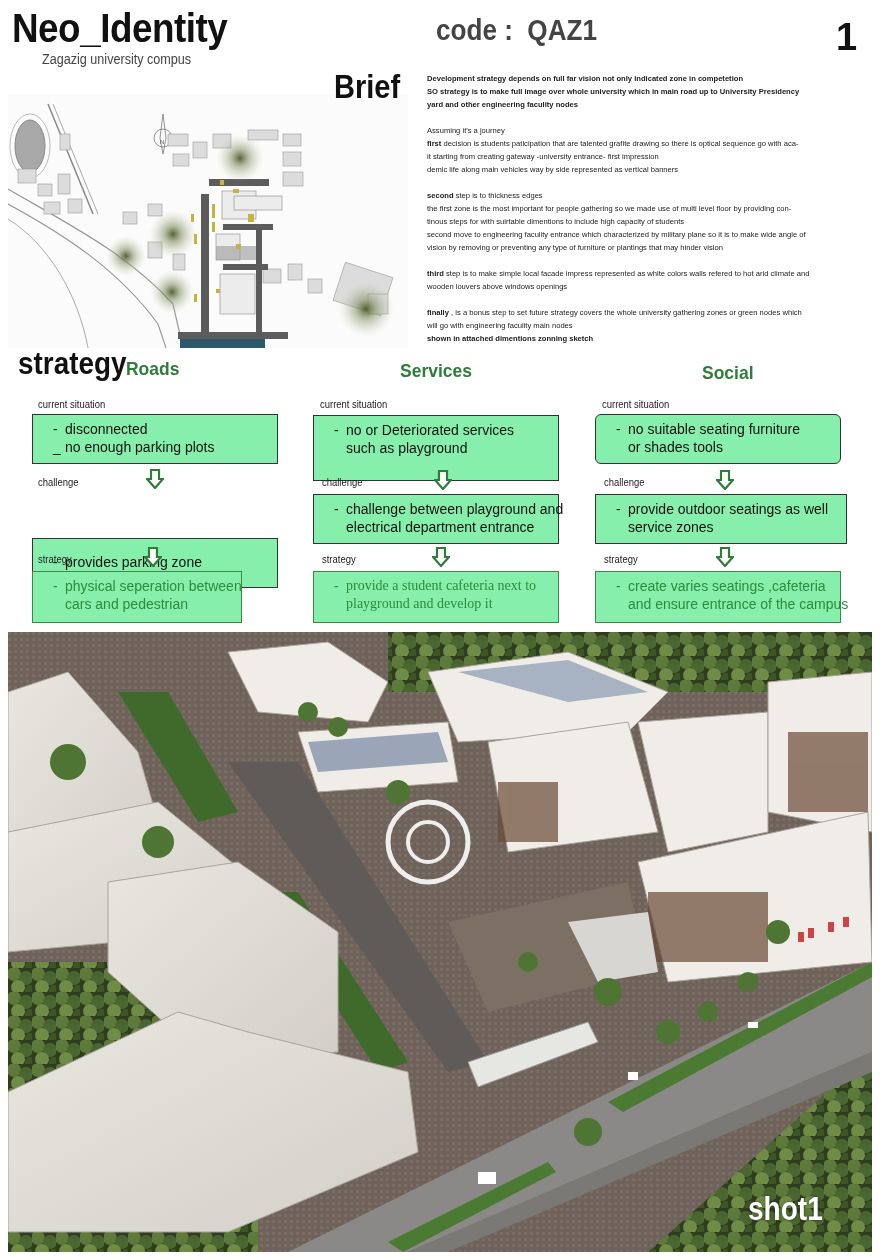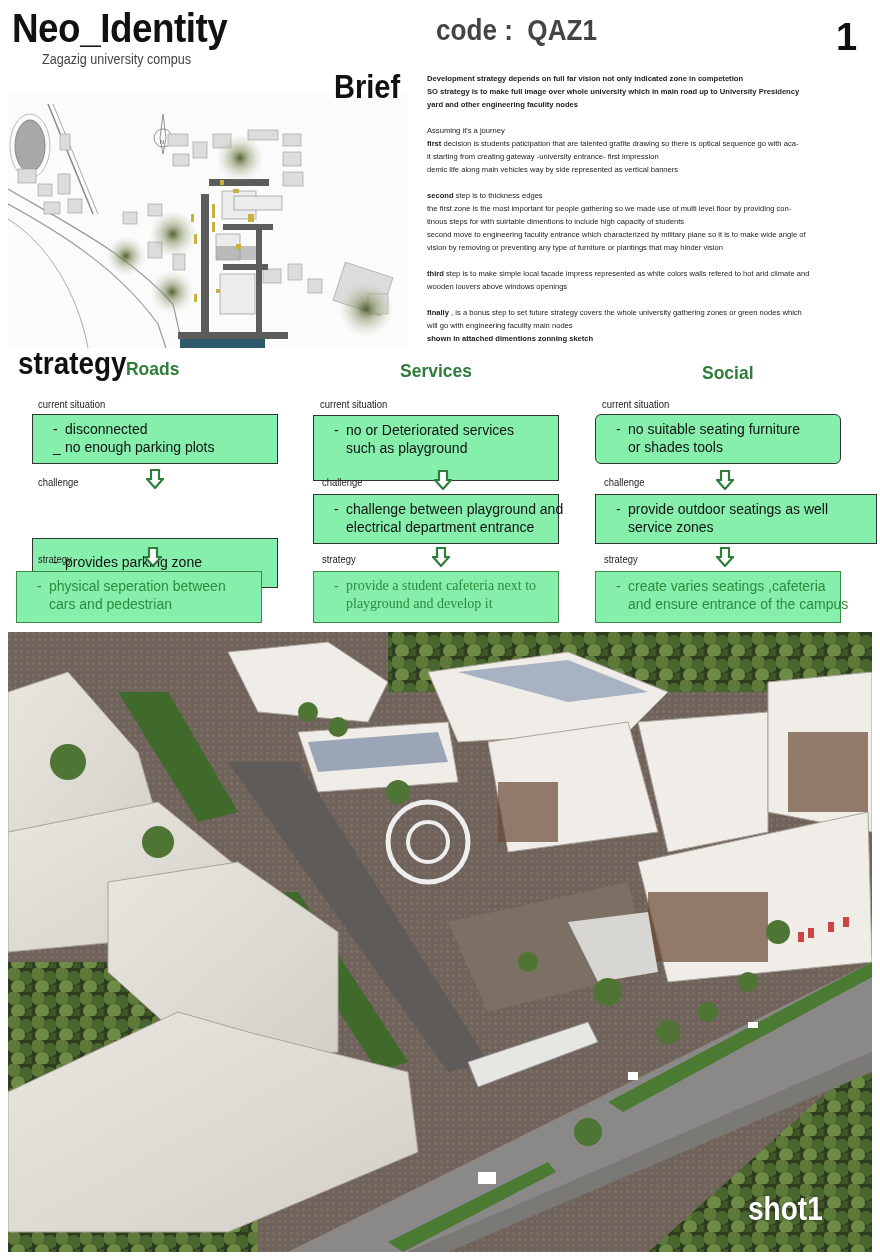--- a/index.html
+++ b/index.html
@@ -181,21 +181,21 @@
   <svg class="arrow" style="left:146px;top:469px;" viewBox="0 0 18 20">
       <path d="M5,1 H13 V10 H17 L9,19 L1,10 H5 Z" fill="#fff" stroke="#2f7d3a" stroke-width="2.2" stroke-linejoin="miter"></path>
     </svg>
   <div class="box" style="left:32px;top:494px;width:246px;height:50px;margin-top:44px;">
     <div class="line" style="margin-top:9px;"><span class="dash">-</span><span>provides parking zone</span></div>
   </div>
   <div class="abs small-label" style="left:38px;top:553px;">strategy</div>
   <svg class="arrow" style="left:144px;top:547px;" viewBox="0 0 18 20">
       <path d="M5,1 H13 V10 H17 L9,19 L1,10 H5 Z" fill="#fff" stroke="#2f7d3a" stroke-width="2.2"></path>
     </svg>
-  <div class="box green" style="left:16px;top:571px;width:246px;height:52px;">
+  <div class="box green" style="left:32px;top:571px;width:210px;height:52px;">
     <div class="line"><span class="dash">-</span><span>physical seperation between</span></div>
     <div class="line"><span class="dash"></span><span>cars and pedestrian</span></div>
   </div>
 
   <div class="abs col-title" style="left:400px;top:360px;">Services</div>
   <div class="abs small-label" style="left:320px;top:398px;">current situation</div>
   <div class="box" style="left:313px;top:415px;width:246px;height:66px;">
     <div class="line"><span class="dash">-</span><span>no or Deteriorated services</span></div>
     <div class="line"><span class="dash"></span><span>such as playground</span></div>
   </div>
@@ -219,21 +219,21 @@
   <div class="abs col-title" style="left:702px;top:362px;">Social</div>
   <div class="abs small-label" style="left:602px;top:398px;">current situation</div>
   <div class="box" style="left:595px;top:414px;width:246px;height:50px;border-radius:6px;">
     <div class="line"><span class="dash">-</span><span>no suitable seating furniture</span></div>
     <div class="line"><span class="dash"></span><span>or shades tools</span></div>
   </div>
   <div class="abs small-label" style="left:604px;top:476px;">challenge</div>
   <svg class="arrow" style="left:716px;top:470px;" viewBox="0 0 18 20">
       <path d="M5,1 H13 V10 H17 L9,19 L1,10 H5 Z" fill="#fff" stroke="#2f7d3a" stroke-width="2.2"></path>
     </svg>
-  <div class="box" style="left:595px;top:494px;width:282px;height:50px;">
+  <div class="box" style="left:595px;top:494px;width:252px;height:50px;">
     <div class="line"><span class="dash">-</span><span>provide outdoor seatings as well</span></div>
     <div class="line"><span class="dash"></span><span>service zones</span></div>
   </div>
   <div class="abs small-label" style="left:604px;top:553px;">strategy</div>
   <svg class="arrow" style="left:716px;top:547px;" viewBox="0 0 18 20">
       <path d="M5,1 H13 V10 H17 L9,19 L1,10 H5 Z" fill="#fff" stroke="#2f7d3a" stroke-width="2.2"></path>
     </svg>
   <div class="box green" style="left:595px;top:571px;width:246px;height:52px;">
     <div class="line"><span class="dash">-</span><span>create varies seatings ,cafeteria</span></div>
     <div class="line"><span class="dash"></span><span>and ensure entrance of the campus</span></div>

